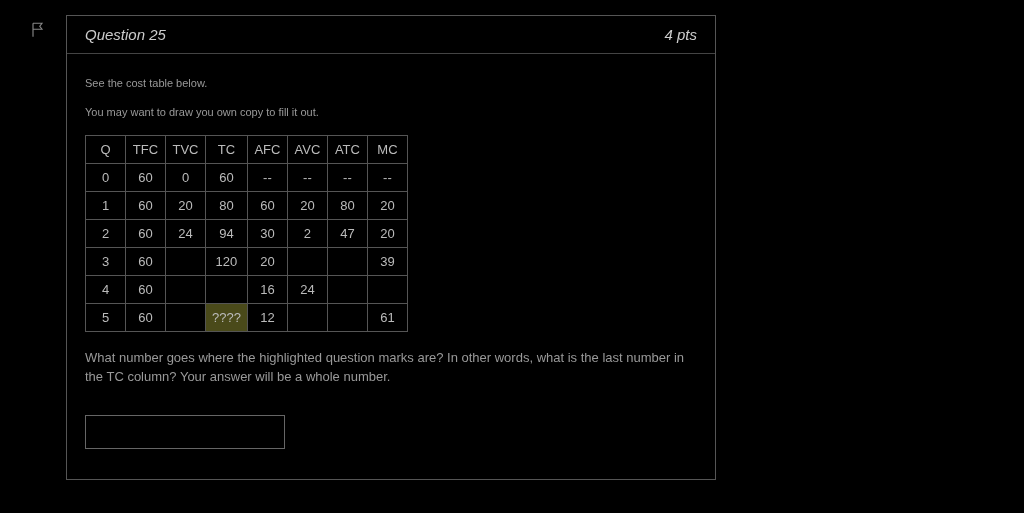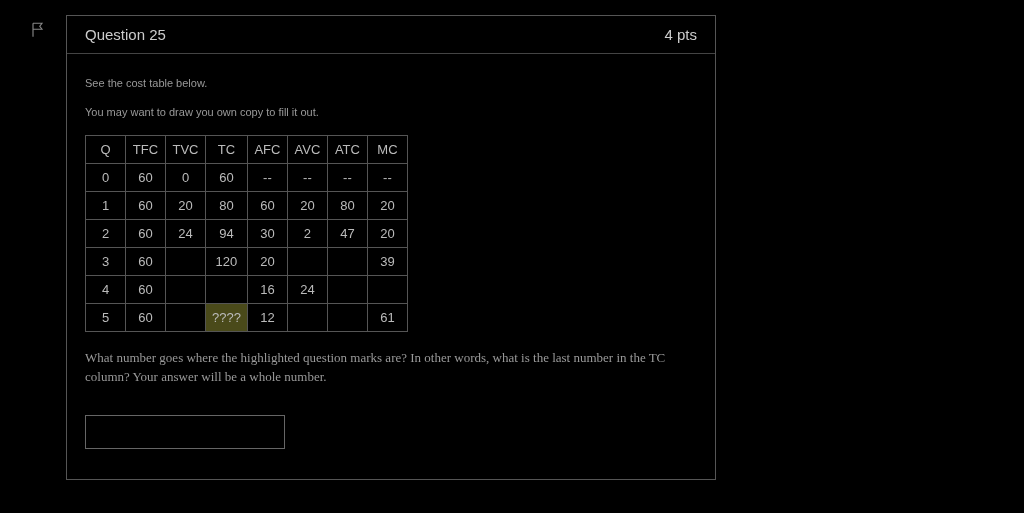--- a/index.html
+++ b/index.html
@@ -38,20 +38,21 @@
       width: 650px;
       border: 1px solid #555;
       background: #000;
     }
     .question-header {
       display: flex;
       justify-content: space-between;
       align-items: center;
       padding: 10px 18px;
       border-bottom: 1px solid #444;
+      font-style: italic;
     }
     .question-title {
       color: #ccc;
       font-size: 15px;
       font-weight: 400;
     }
     .question-points {
       color: #ccc;
       font-size: 15px;
     }
@@ -84,21 +85,20 @@
     }
     .highlighted {
       background: #4a4a1a;
       color: #d0d060;
     }
     .prompt-text {
       color: #999;
       font-size: 13px;
       line-height: 1.5;
       margin-bottom: 28px;
-      font-family: Liberation Serif, serif;
     }
     .answer-input {
       width: 200px;
       height: 34px;
       background: #000;
       border: 1px solid #666;
       color: #ccc;
       padding: 0 8px;
       font-size: 14px;
     }

